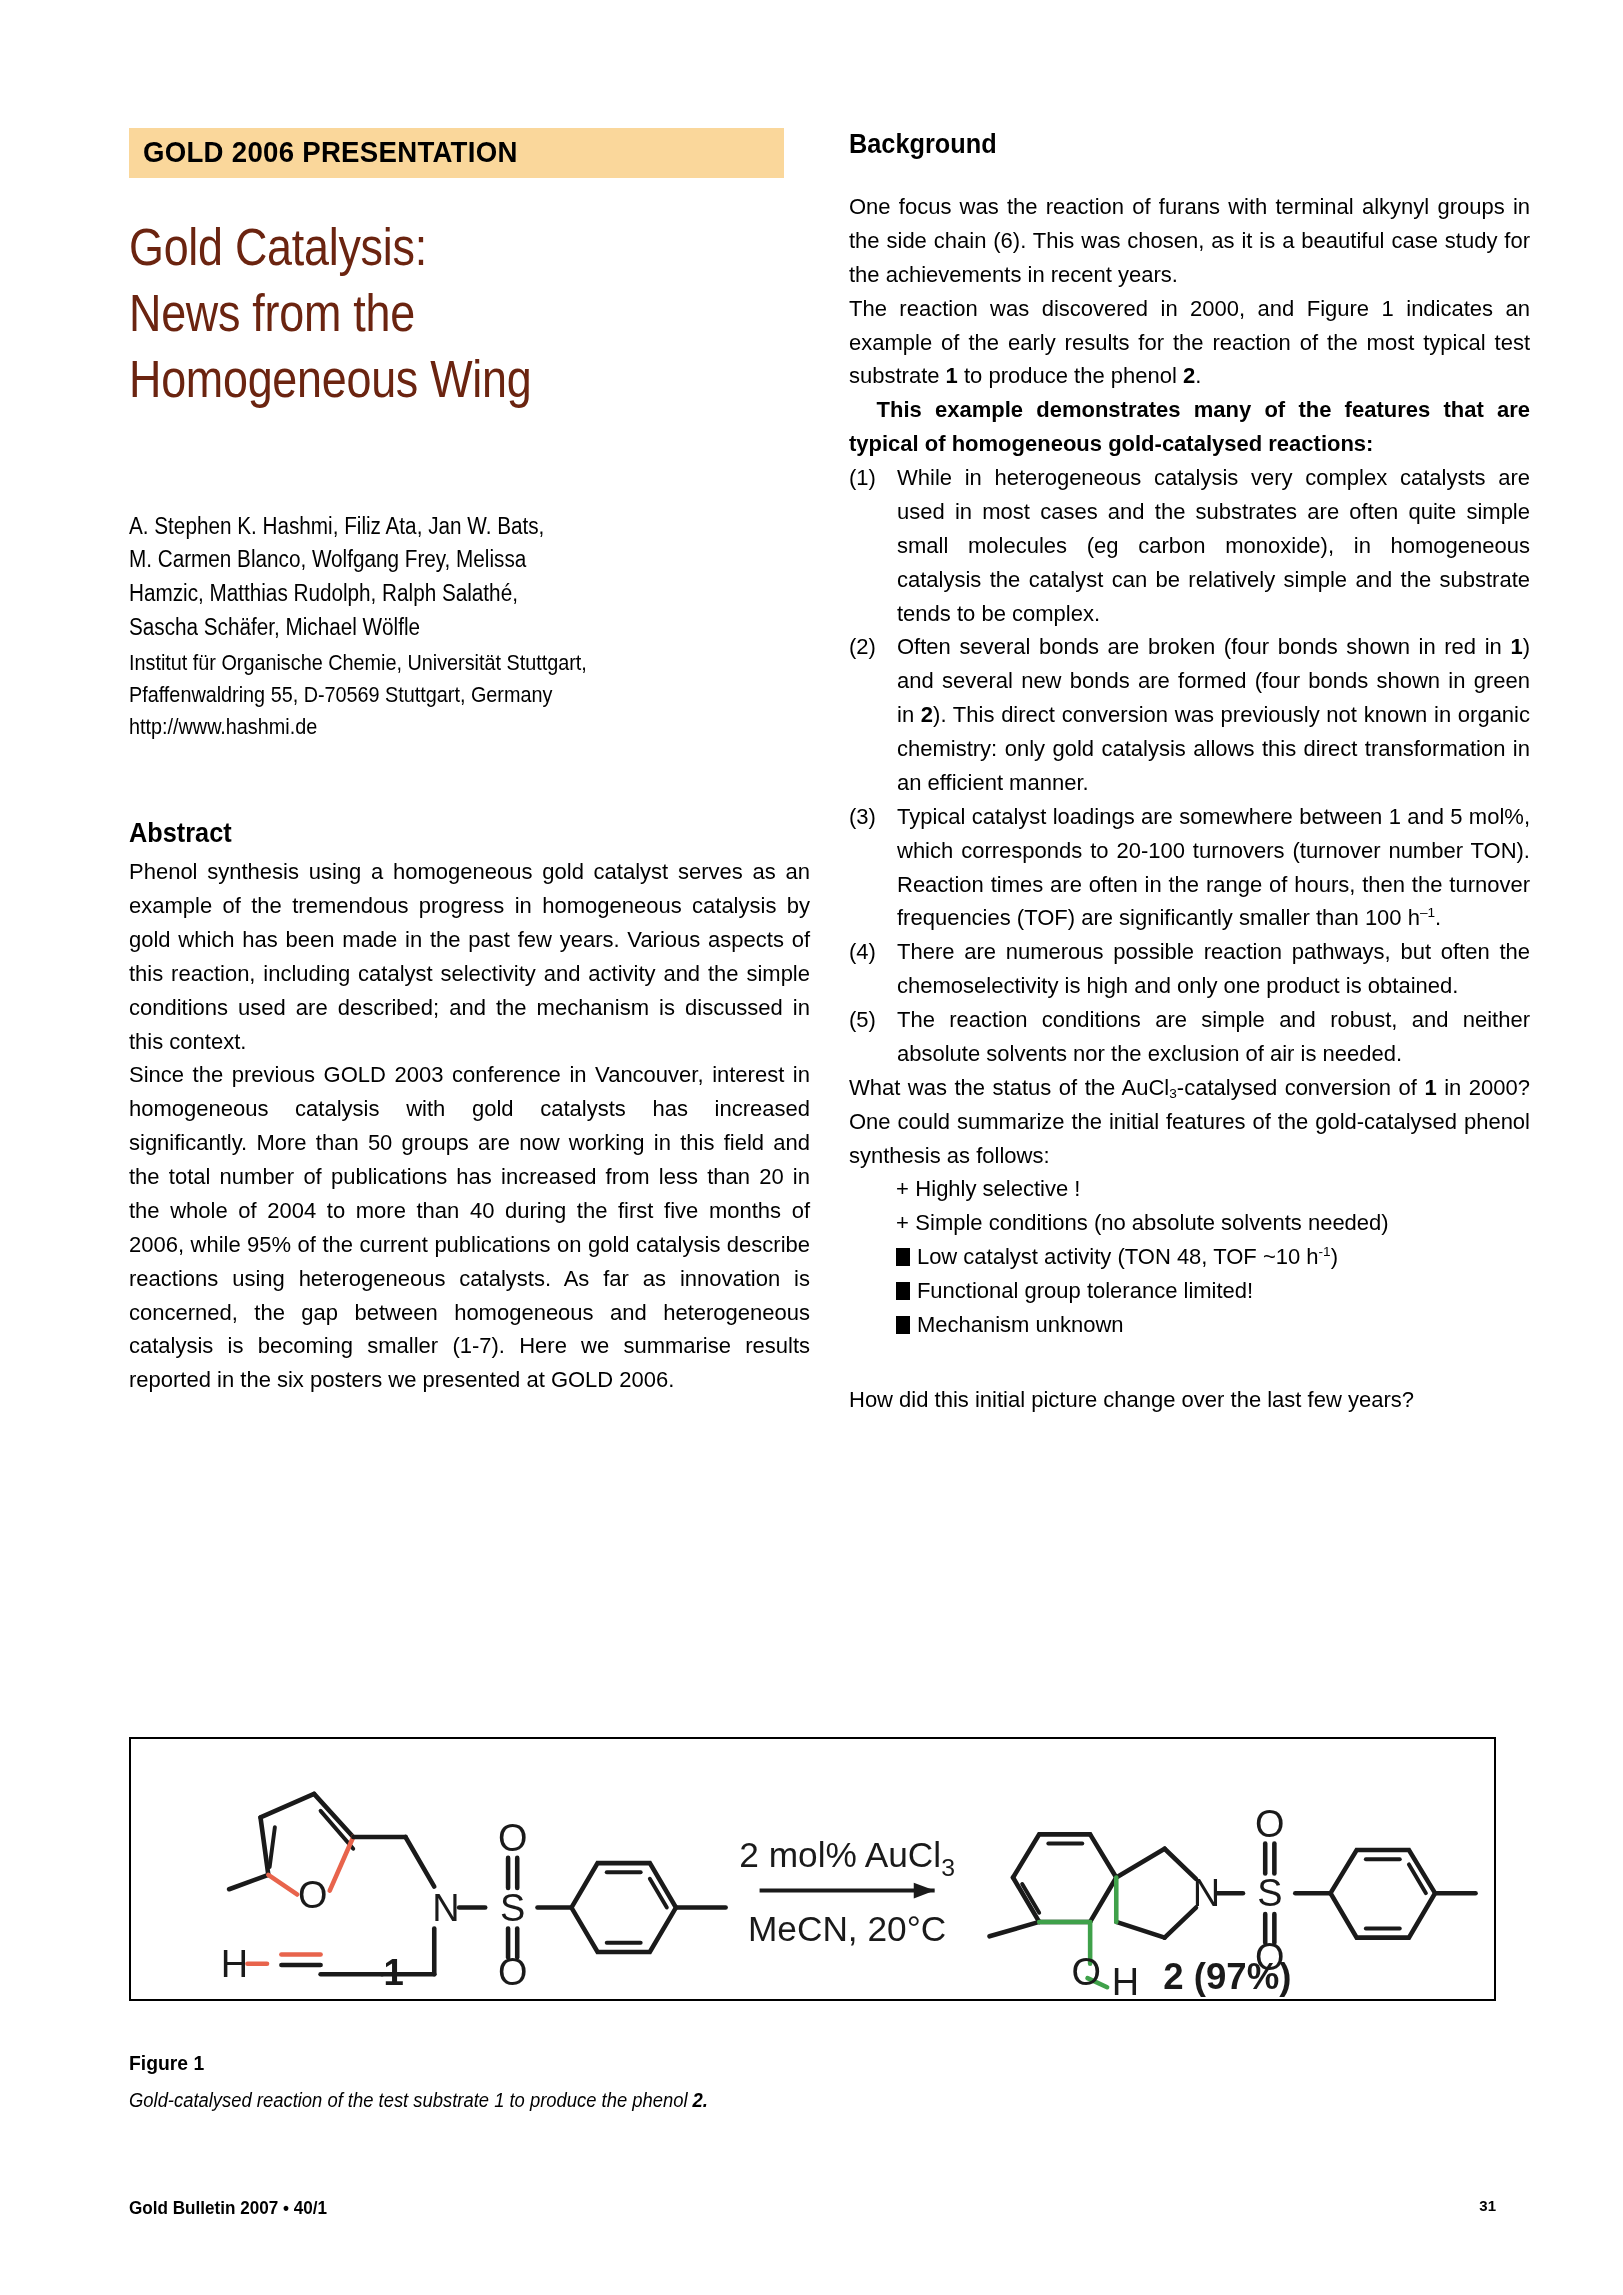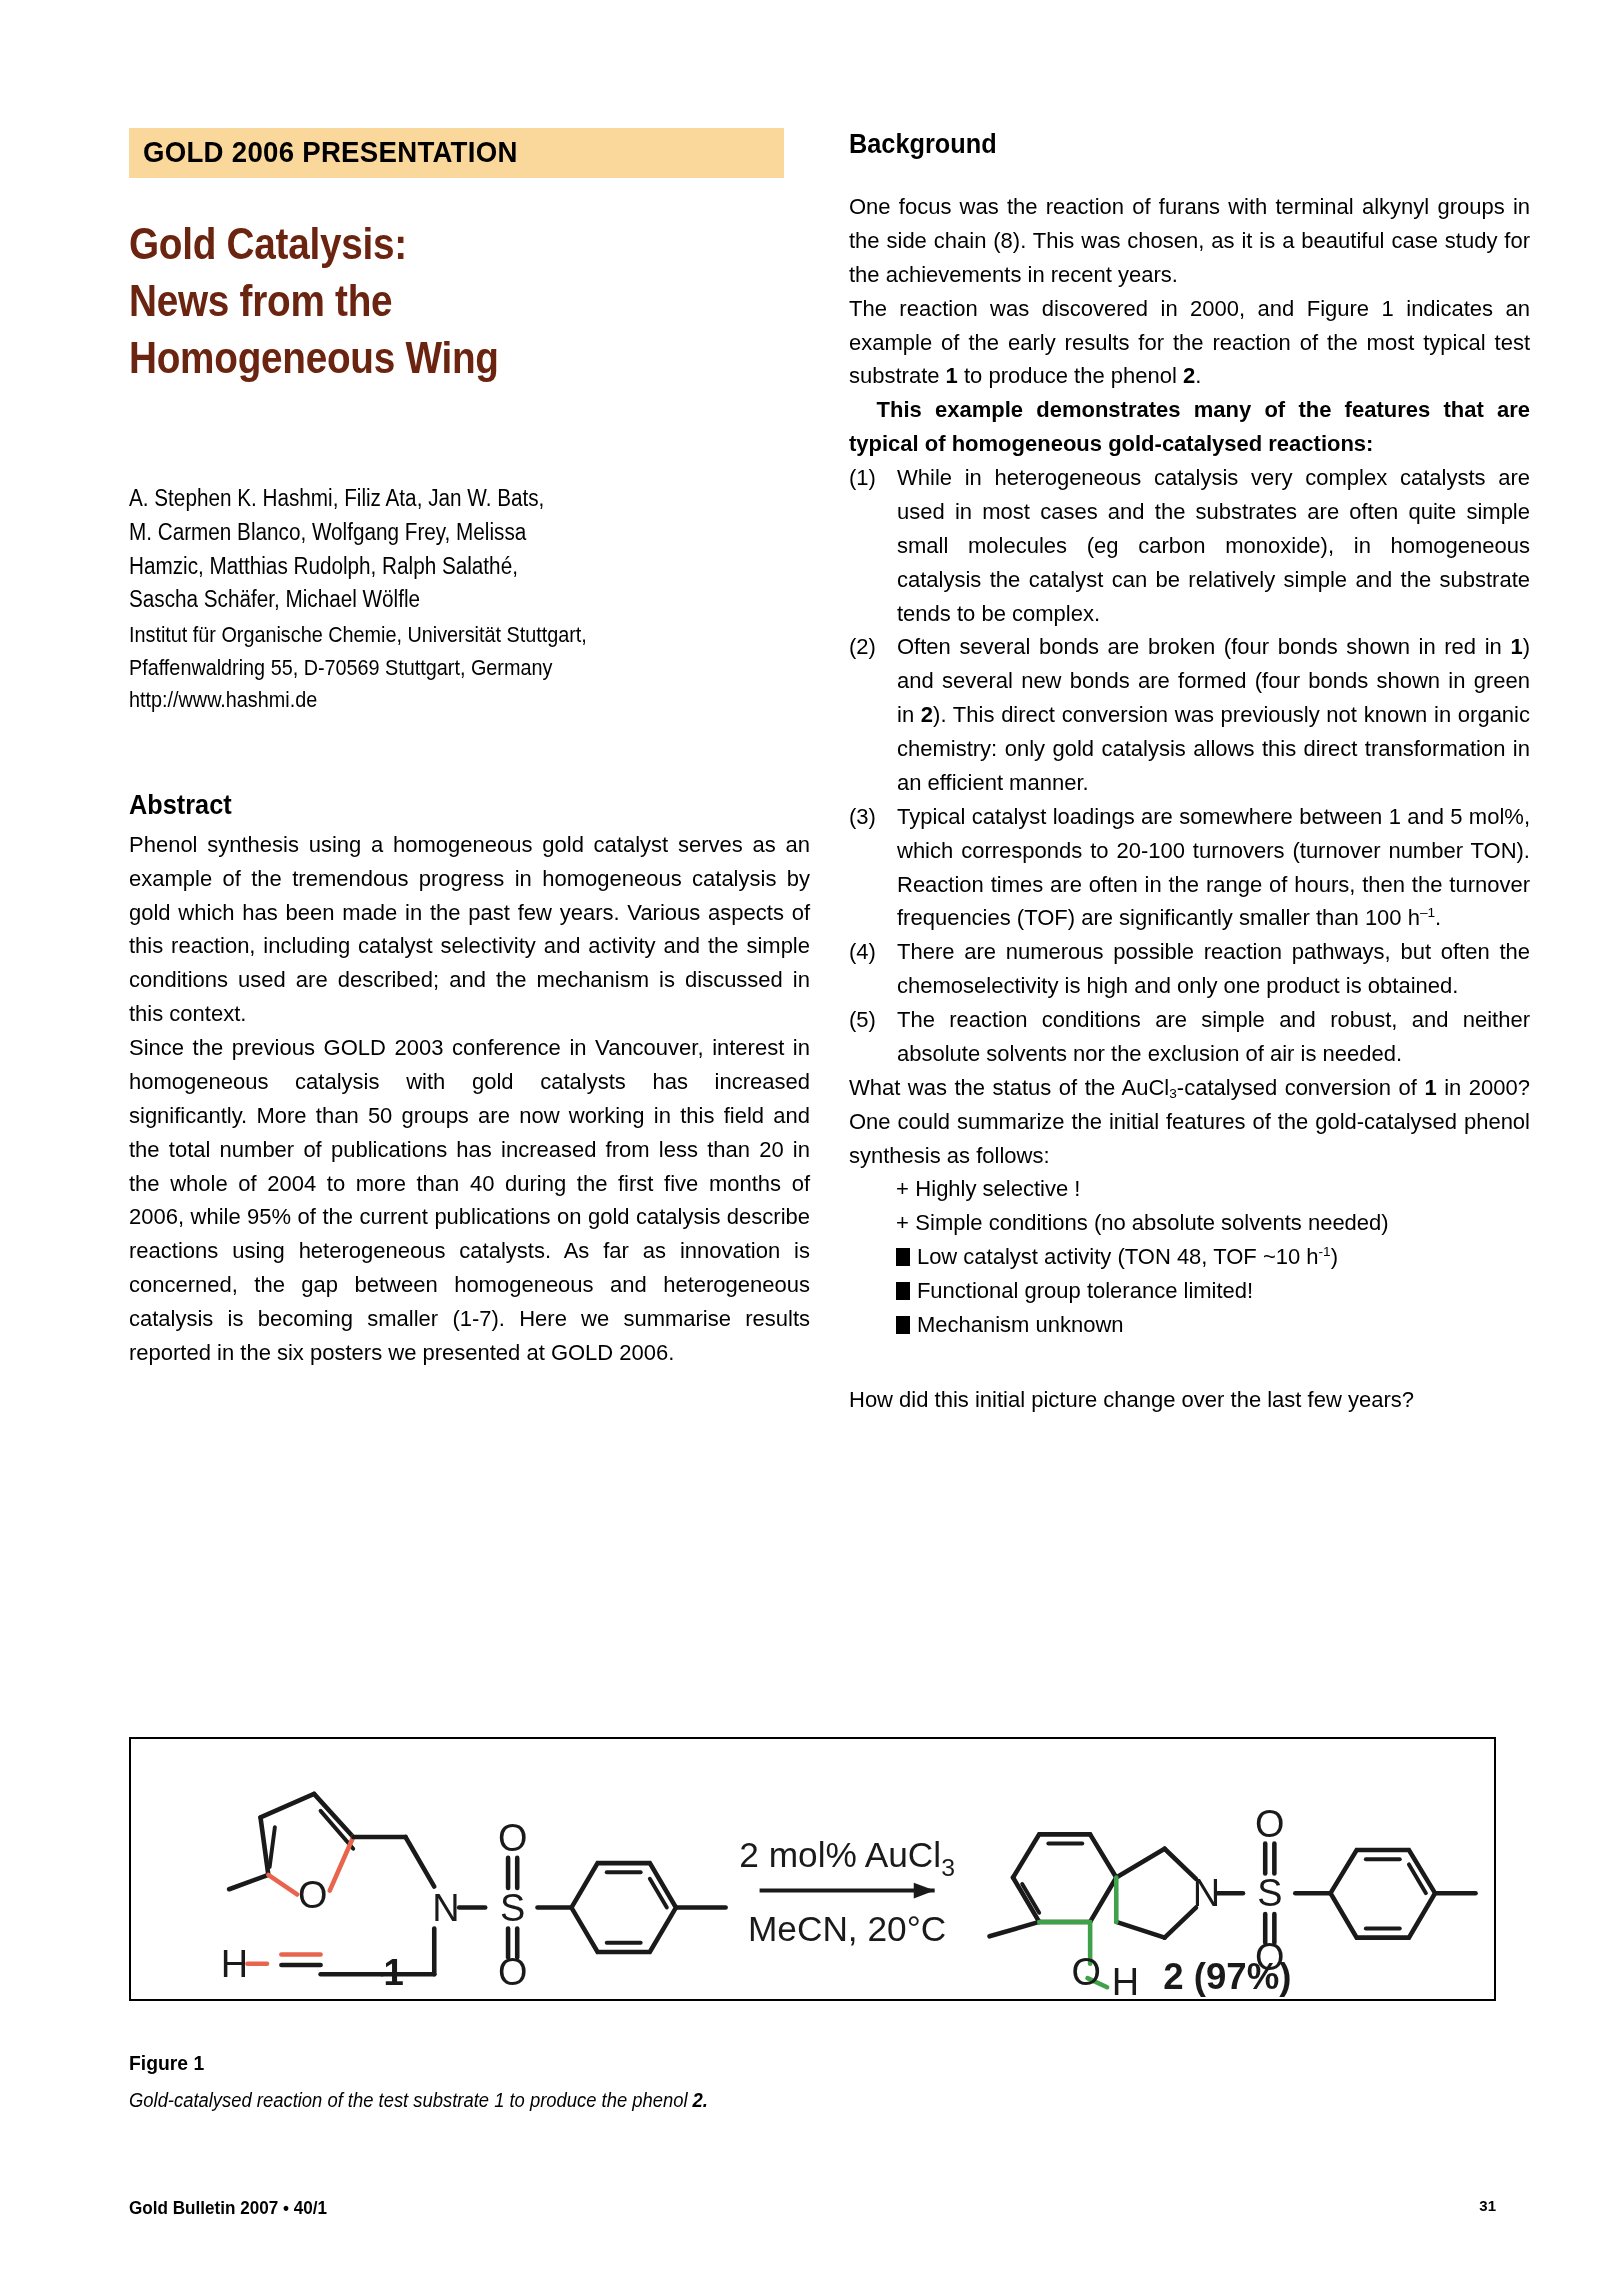--- a/index.html
+++ b/index.html
@@ -55,23 +55,23 @@
     color: #000;
     transform: scaleX(0.92);
     transform-origin: left center;
     display: block;
   }
 
   
   .main-title {
     margin-top: 37px;
     color: #6b2410;
-    font-size: 44px;
+    font-size: 51px;
     line-height: 1.30;
-    font-weight: 700;
+    font-weight: 400;
     letter-spacing: -0.3px;
   }
   .main-title .tline {
     display: block;
     transform: scaleX(0.88);
     transform-origin: left center;
     white-space: nowrap;
   }
 
   
@@ -236,21 +236,21 @@
     <p class="p bold">Phenol synthesis using a homogeneous gold catalyst serves as an example of the tremendous progress in homogeneous catalysis by gold which has been made in the past few years.   Various aspects of this reaction, including catalyst selectivity and activity and the simple conditions used are described; and the mechanism is discussed in this context.</p>
 
     <p class="p p-gap">Since the previous GOLD 2003 conference in Vancouver, interest in homogeneous catalysis with gold catalysts has increased significantly. More than 50 groups are now working in this field and the total number of publications has increased from less than 20 in the whole of 2004 to more than 40 during the first five months of 2006, while 95% of the current publications on gold catalysis describe reactions using heterogeneous catalysts. As far as innovation is concerned, the gap between homogeneous and heterogeneous catalysis is becoming smaller (1-7). Here we summarise results reported in the six posters we presented at GOLD 2006.</p>
 
   </div>
 
   <div class="col-right">
 
     <div class="sec-head">Background</div>
 
-    <p class="p" style="margin-top:30px;">One focus was the reaction of furans with terminal alkynyl groups in the side chain (8). This was chosen, as it is a beautiful case study for the achievements in recent years.</p>
+    <p class="p" style="margin-top:30px;">One focus was the reaction of furans with terminal alkynyl groups in the side chain (6). This was chosen, as it is a beautiful case study for the achievements in recent years.</p>
 
     <p class="p"><span>The reaction was discovered in 2000, and Figure 1 indicates an example of the early results for the reaction of the most typical test substrate </span><b>1</b><span> to produce the phenol </span><b>2</b><span>.</span></p>
 
     <p class="p" style="text-indent:27.5px;font-weight:bold;">This example demonstrates many of the features that are typical of homogeneous gold-catalysed reactions:</p>
 
     <ul class="numlist">
 
       <li>
         <span class="marker">(1)</span><span>While in heterogeneous catalysis very complex catalysts are used in most cases and the substrates are often quite simple small molecules (eg carbon monoxide), in homogeneous catalysis the catalyst can be relatively simple and the substrate tends to be complex.</span>
       </li>

